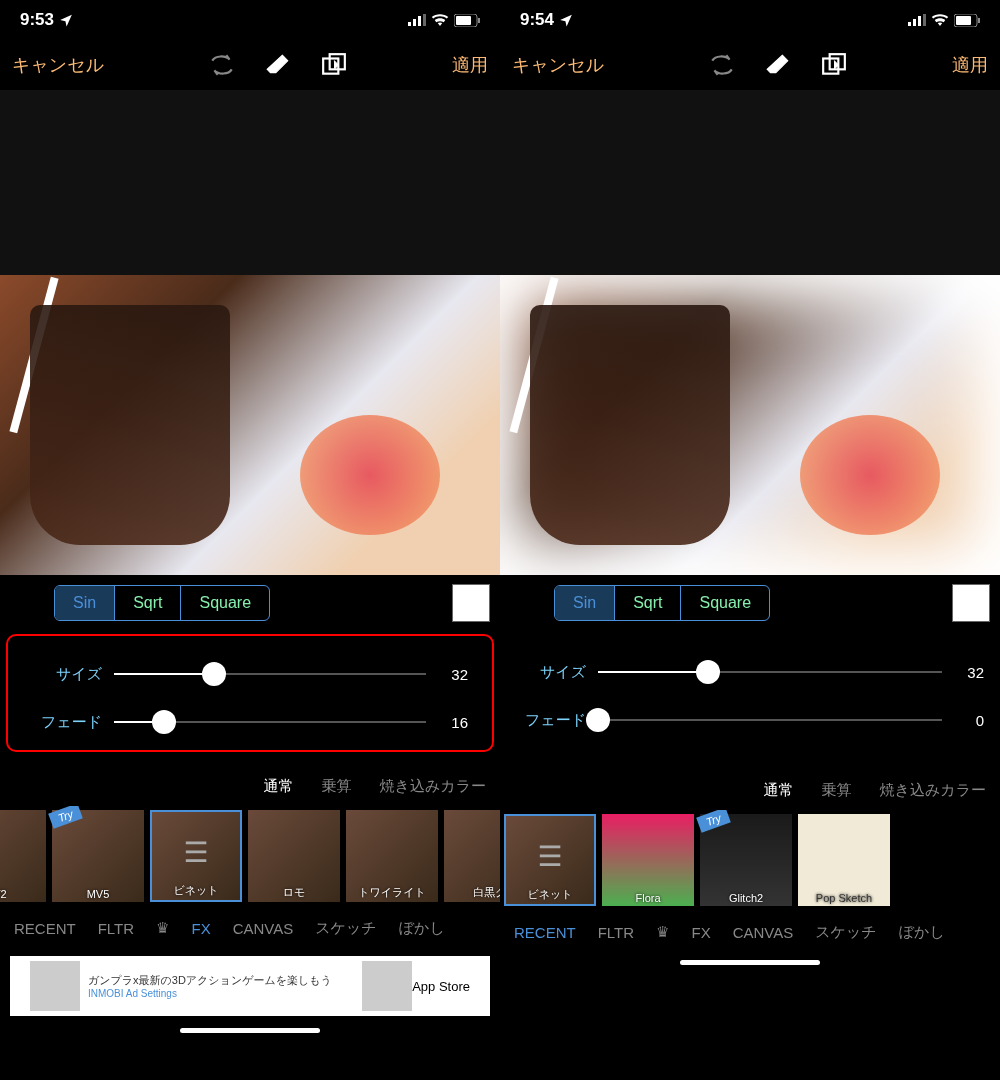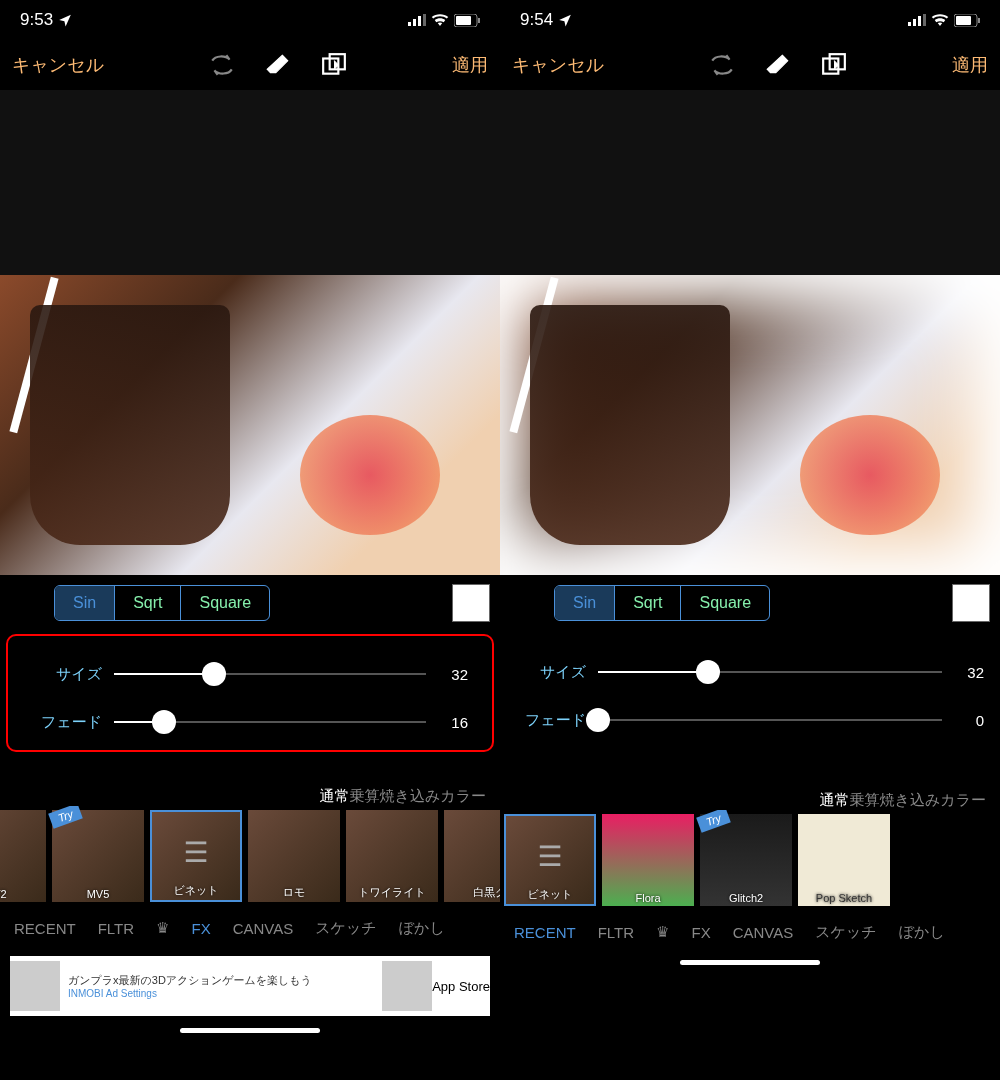--- a/index.html
+++ b/index.html
@@ -1,18 +1,18 @@
 <!DOCTYPE html>
 <html><head>
 <meta charset="utf-8">
 <style>
 *{margin:0;padding:0;box-sizing:border-box;font-family:-apple-system,sans-serif}
 body{background:#000;display:flex;width:1000px;height:1080px}
 .pane{width:500px;height:1080px;background:#000;display:flex;flex-direction:column;position:relative}
-.status{height:40px;display:flex;justify-content:space-between;align-items:center;padding:4px 20px;color:#fff;font-size:17px;font-weight:400}
+.status{height:40px;display:flex;justify-content:space-between;align-items:center;padding:4px 20px;color:#fff;font-size:17px;font-weight:700}
 .status-l{display:flex;align-items:center;gap:5px}
 .status-r{display:flex;align-items:center;gap:5px}
 .toolbar{height:50px;display:flex;justify-content:space-between;align-items:center;padding:0 12px;color:#fdba74}
 .tl{font-size:18px}
 .tr{font-size:18px}
 .tc{display:flex;gap:30px;align-items:center}
 .icn{width:26px;height:26px;fill:#fff;stroke:#fff}
 .dark{height:185px;background:#111}
 .img{height:300px;background:linear-gradient(135deg,#8b4a2b 0%,#4a2b1a 30%,#e8e8f0 60%,#f0d0b0 80%);position:relative;overflow:hidden}
 .img.v{box-shadow:inset 0 0 60px 30px #fff}
@@ -26,37 +26,37 @@
 .segb.on{background:#1a3a5a;color:#4a90d9}
 .swatch{width:38px;height:38px;background:#fff;border:1px solid #666;margin-left:auto}
 .sliders{padding:10px 16px 0}
 .srow{display:flex;align-items:center;gap:12px;height:48px}
 .slbl{color:#7dd3fc;font-size:15px;width:70px;text-align:right}
 .strack{flex:1;height:2px;background:#555;position:relative}
 .sfill{position:absolute;left:0;top:0;height:2px;background:#fff}
 .sthumb{position:absolute;top:-11px;width:24px;height:24px;background:#fff;border-radius:50%;transform:translateX(-12px)}
 .sval{color:#fff;font-size:15px;width:30px;text-align:right}
 .hl{border:2.5px solid red;border-radius:10px;padding:4px 8px;margin:4px 6px}
-.blend{height:40px;display:flex;justify-content:flex-end;align-items:flex-end;padding:0 14px;margin-top:10px}
+.blend{height:40px;display:flex;justify-content:flex-end;align-items:center;gap:28px;padding:0 14px;margin-top:10px}
 .blend span{font-size:15px;color:#888}
 .blend .on{color:#fff}
 .thumbs{height:100px;display:flex;gap:6px;padding:4px;overflow:hidden}
 .th{width:92px;height:92px;background:linear-gradient(135deg,#6a4a3a,#3a2a1a);position:relative;flex-shrink:0;display:flex;flex-direction:column;justify-content:flex-end;align-items:center}
 .th.sel{border:2px solid #4a90d9}
 .th.c1{background:linear-gradient(#e91e63,#4caf50)}
 .th.c2{background:linear-gradient(#1a1a1a,#333)}
 .th.c3{background:#f0ead6}
 .thlbl{color:#fff;font-size:11px;padding:2px;text-shadow:0 0 3px #000}
 .try{position:absolute;top:-2px;left:-2px;background:#4a90d9;color:#fff;font-size:11px;font-style:italic;padding:2px 8px;transform:rotate(-20deg)}
 .thico{position:absolute;top:50%;left:50%;transform:translate(-50%,-60%);color:#aaa;font-size:28px}
 .tabs{height:44px;display:flex;align-items:center;gap:22px;padding:0 14px}
 .tabs span{color:#888;font-size:15px;white-space:nowrap}
 .tabs .on{color:#4a90d9}
 .crown{color:#f0c040;font-size:14px}
-.ad{height:60px;margin:6px 10px;background:#fff;display:flex;align-items:center;padding:0;position:relative;font-size:11px}
+.ad{height:60px;margin:6px 10px;background:#fff;display:flex;align-items:center;padding:20px;position:relative;font-size:11px}
 .adtxt{flex:1;padding:0 8px;font-size:11px;color:#333}
 .adim{width:50px;height:50px;background:#ccc;flex-shrink:0}
 .adbtn{background:#eee;border:1px solid #aaa;padding:2px 6px;font-size:10px;margin:1px}
 .adclose{position:absolute;top:2px;right:2px;width:14px;height:14px;border:1px solid #4a90d9;color:#4a90d9;font-size:10px;text-align:center;line-height:12px}
 .hbar{width:140px;height:5px;background:#fff;border-radius:3px;margin:6px auto}
 svg{display:block}
 </style>
 </head>
 <body>
 

